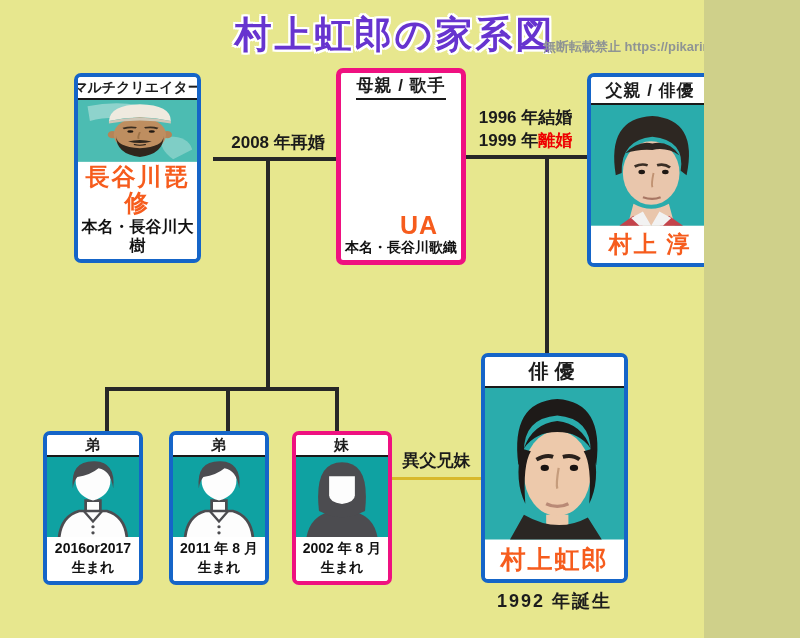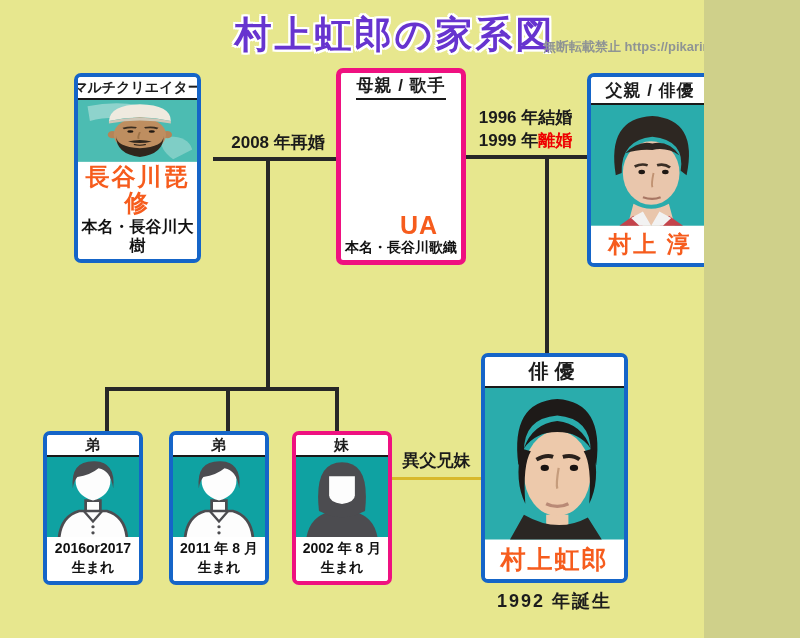--- a/index.html
+++ b/index.html
@@ -149,21 +149,21 @@
         <path fill="#2d2722" d="M21 64 Q13 12 52 10 Q91 13 81 64 L76 60 Q80 32 52 29 Q25 32 26 62 Z"></path>
         <path fill="#2d2722" d="M29 44 Q40 32 52 35 Q66 32 75 46 Q64 38 52 41 Q40 40 29 44 Z"></path>
         <path stroke="#3b2f26" stroke-width="2.4" fill="none" d="M37 56 q6 -3 11 -1 M56 55 q6 -2 11 2"></path>
         <ellipse cx="43" cy="61" rx="2.8" ry="2" fill="#1e1713"></ellipse>
         <ellipse cx="63" cy="61" rx="2.8" ry="2" fill="#1e1713"></ellipse>
         <path stroke="#c09272" stroke-width="1.6" fill="none" d="M53 62 q-2 10 -1 13"></path>
         <path stroke="#a87764" stroke-width="2" fill="none" d="M44 84 q8 3 15 0"></path>
       </svg>
     </div>
     <div class="nameband">
-      <div class="person-name" style="font-size:23px; padding:4px 0 2px;">村上 淳</div>
+      <div class="person-name" style="font-size:23px; padding:4px 0 2px;font-family:Liberation Serif, serif;">村上 淳</div>
     </div>
   </div>
 
   <div class="card blue" style="left:481px; top:353px; width:147px; height:230px;">
     <div class="card-header" style="height:31px; font-size:20px; letter-spacing:6px;">俳優</div>
     <div class="card-photo">
       <svg viewBox="0 0 100 110" preserveAspectRatio="none">
         <rect class="f-teal-adult" width="100" height="110"></rect>
         <path fill="#edc9ab" d="M44 92 h16 v12 h-16 z"></path>
         <path fill="#2a2623" d="M18 110 l10 -18 q24 14 46 2 l10 16 z"></path>

